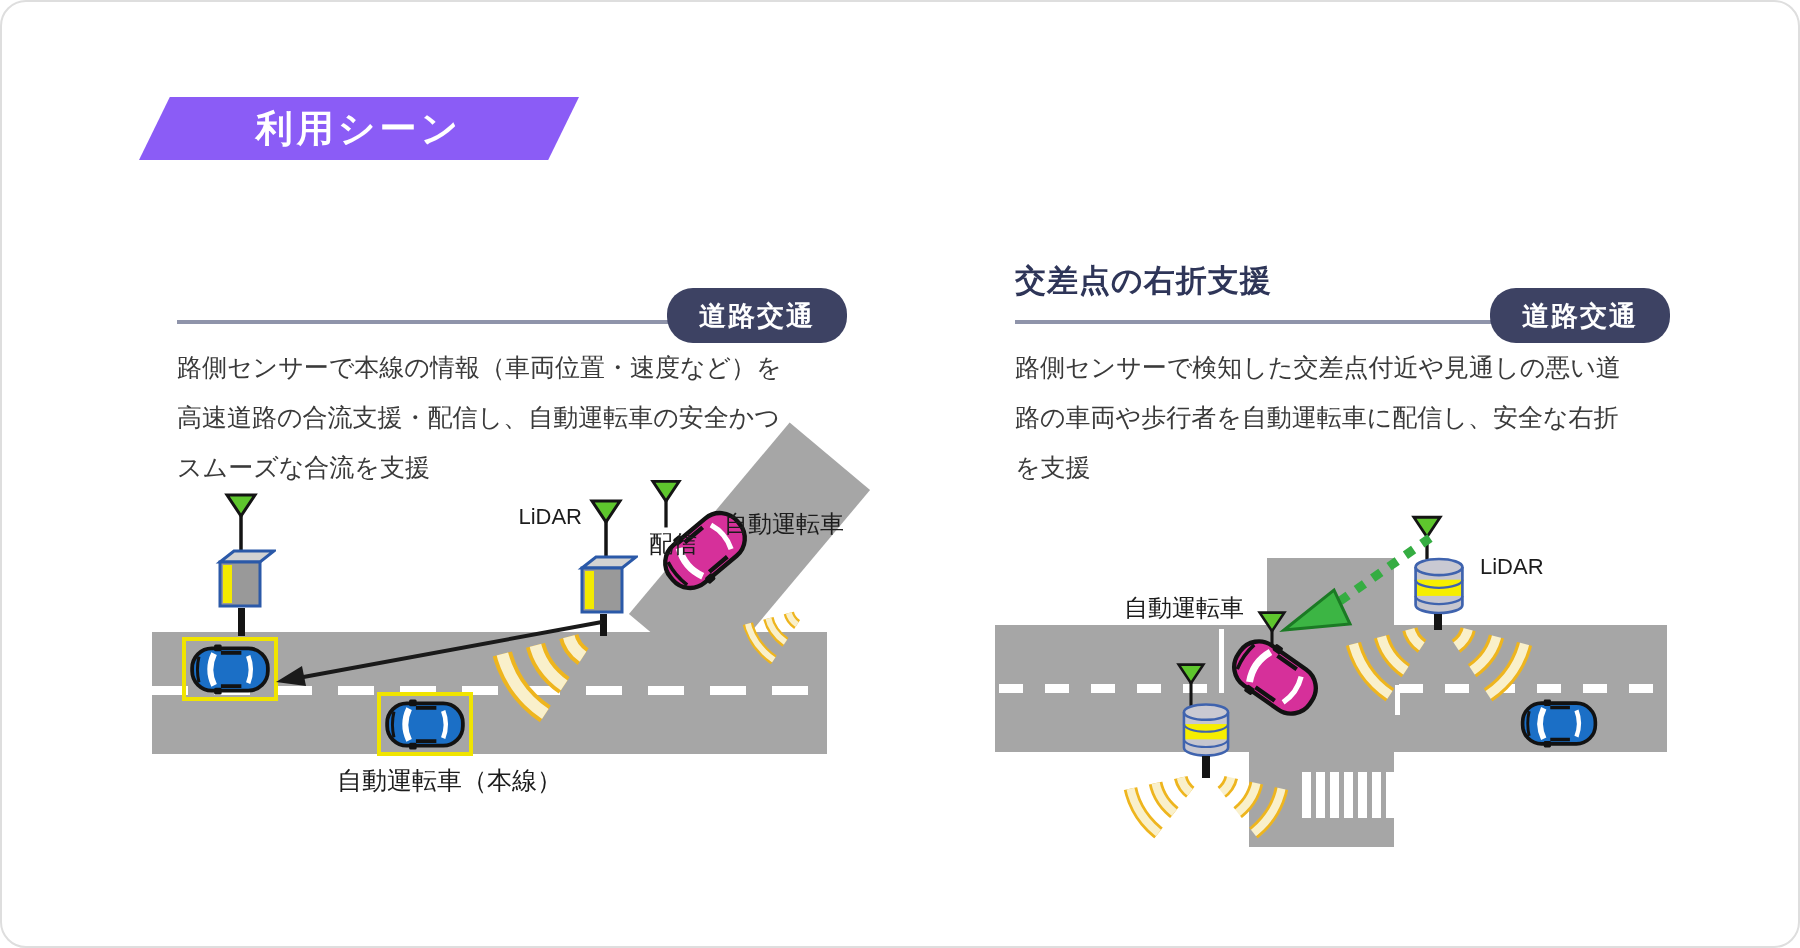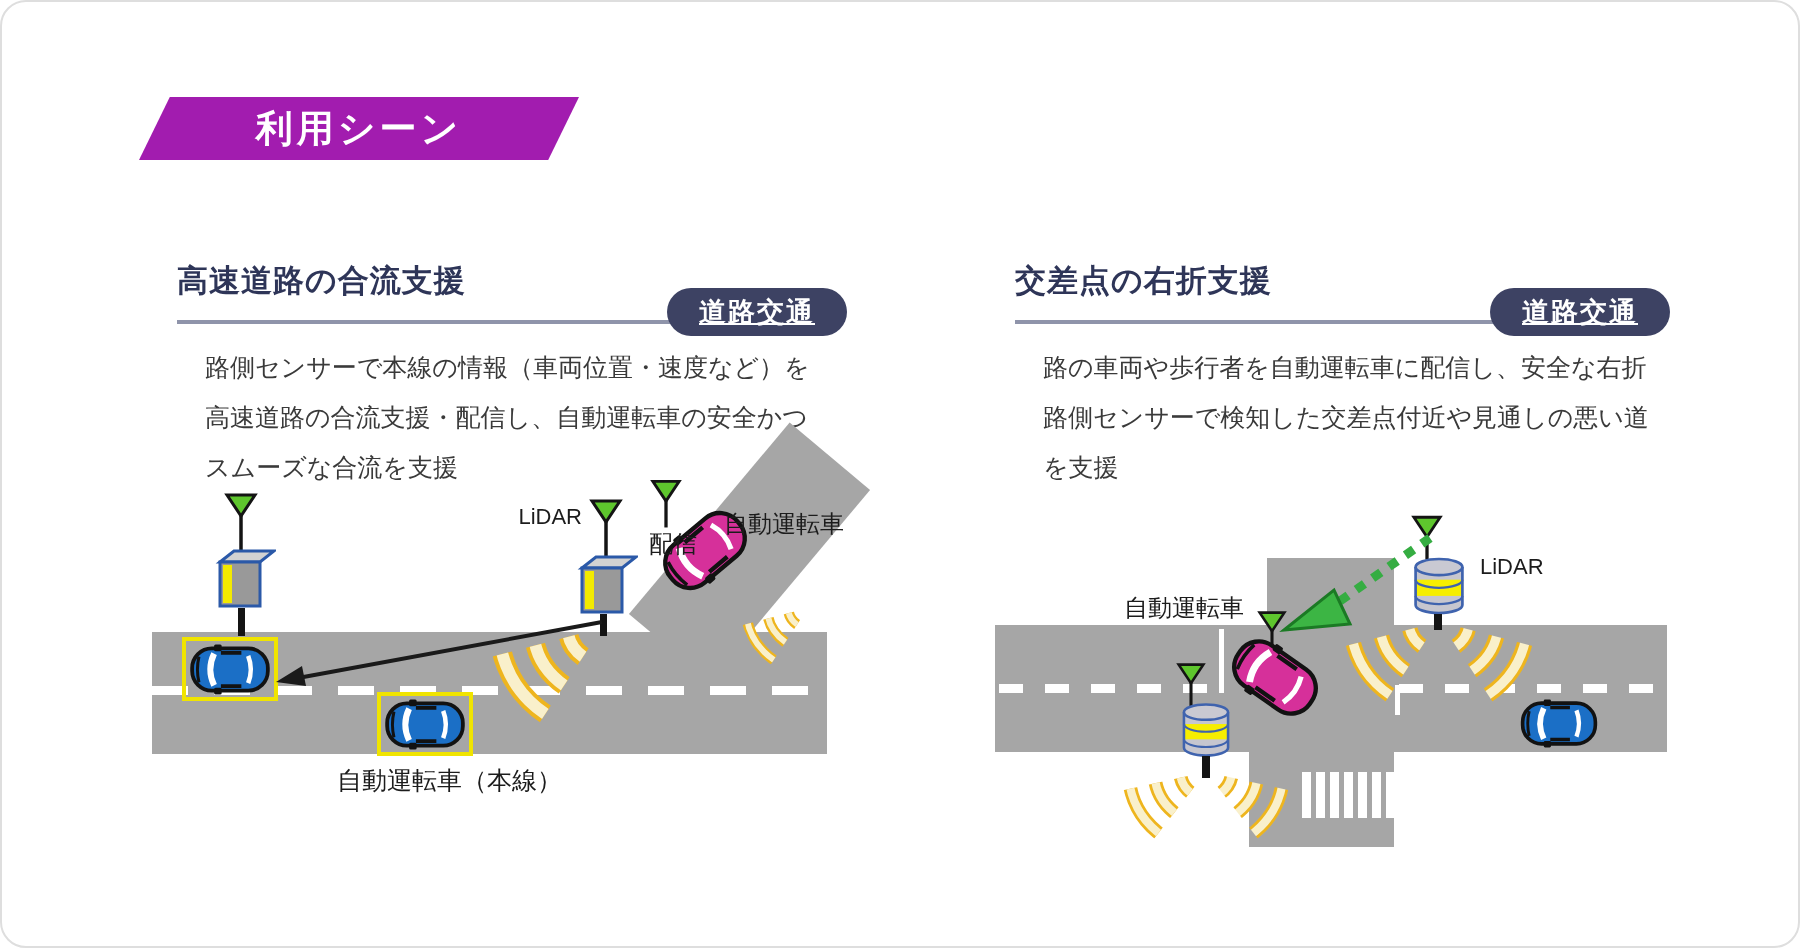--- a/index.html
+++ b/index.html
@@ -4,38 +4,38 @@
 <style>
   html,body{margin:0;padding:0;background:#ffffff;}
   .page{
     position:relative; width:1800px; height:948px; box-sizing:border-box;
     background:#ffffff; border:2px solid #dedede; border-radius:26px; overflow:hidden;
     font-family:"Liberation Sans","DejaVu Sans",sans-serif;
   }
   
   .banner{
     position:absolute; left:137px; top:95px; width:440px; height:63px;
-    background:#a21caf; clip-path:polygon(7% 0,100% 0,93% 100%,0 100%);
+    background:#8b5cf6; clip-path:polygon(7% 0,100% 0,93% 100%,0 100%);
     display:flex; align-items:center; justify-content:center;
   }
   .banner span{color:#fff; font-size:37px; font-weight:bold; letter-spacing:4px;}
   
   .title{position:absolute; font-size:31px; font-weight:bold; color:#2e3558; letter-spacing:1px; white-space:nowrap;}
   .t-left{left:175px; top:258px;}
   .t-right{left:1013px; top:258px;}
   .rule{position:absolute; height:4px; background:#8f94aa; top:318px;}
   .r-left{left:175px; width:515px;}
   .r-right{left:1013px; width:515px;}
   .badge{
-    position:absolute; top:286px; width:180px; height:48px; border-radius:26px;
+    position:absolute; top:286px; width:180px; height:55px; border-radius:26px;
     background:#3d4263; color:#fff; font-size:27px; font-weight:bold;
-    display:flex; align-items:center; justify-content:center; letter-spacing:2px;text-decoration:underline;
+    display:flex; align-items:center; justify-content:center; letter-spacing:2px;
   }
   .b-left{left:665px;} .b-right{left:1488px;}
-  .desc{position:absolute; top:340px; width:640px; color:#3a3a3a; font-size:25px; line-height:50px; white-space:nowrap;margin-left:28px;}
+  .desc{position:absolute; top:340px; width:640px; color:#3a3a3a; font-size:25px; line-height:50px; white-space:nowrap;}
   .d-left{left:175px;} .d-right{left:1013px;}
   
   .diagram{position:absolute;}
   .dg-left{left:150px; top:470px; width:700px; height:345px;}
   .dg-right{left:860px; top:470px; width:830px; height:380px;}
   .abs{position:absolute;}
   .road{background:#a6a6a6;}
   .dashline{height:9px;}
   .dash-wide{background:repeating-linear-gradient(90deg,#fff 0 36px,rgba(0,0,0,0) 36px 62px);}
   .dash-narrow{background:repeating-linear-gradient(90deg,#fff 0 24px,rgba(0,0,0,0) 24px 46px);}
@@ -53,21 +53,20 @@
 </style>
 </head>
 <body>
 
 <div class="page">
 
   <div class="banner">
     <span>利用シーン</span>
   </div>
 
-  <div class="title t-left">高速道路の合流支援</div>
   <div class="rule r-left"></div>
   <div class="badge b-left">道路交通</div>
   <div class="desc d-left">
     <div>路側センサーで本線の情報（車両位置・速度など）を</div>
     <div>高速道路の合流支援・配信し、自動運転車の安全かつ</div>
     <div>スムーズな合流を支援</div>
   </div>
 
   <div class="diagram dg-left">
 
@@ -170,22 +169,22 @@
     <div class="lbl lbl-lidar" style="left:280px; top:32px; width:150px; text-align:right;">LiDAR</div>
     <div class="lbl" style="left:497px; top:56px;">配信</div>
     <div class="lbl" style="left:572px; top:36px;">自動運転車</div>
     <div class="caption" style="left:185px; top:292px;">自動運転車（本線）</div>
   </div>
 
   <div class="title t-right">交差点の右折支援</div>
   <div class="rule r-right"></div>
   <div class="badge b-right">道路交通</div>
   <div class="desc d-right">
+    <div>路側センサーで検知した交差点付近や見通しの悪い道</div>
     <div>路の車両や歩行者を自動運転車に配信し、安全な右折</div>
-    <div>路側センサーで検知した交差点付近や見通しの悪い道</div>
     <div>を支援</div>
   </div>
 
   <div class="diagram dg-right">
 
     <div class="abs road" style="left:405px; top:86px; width:127px; height:70px;"></div>
     <div class="abs road" style="left:387px; top:278px; width:145px; height:97px;"></div>
     <div class="abs road" style="left:133px; top:153px; width:672px; height:127px;"></div>
     <div class="abs dashline dash-narrow" style="left:137px; top:212px; width:212px;"></div>
     <div class="abs dashline dash-narrow" style="left:537px; top:212px; width:264px;"></div>

